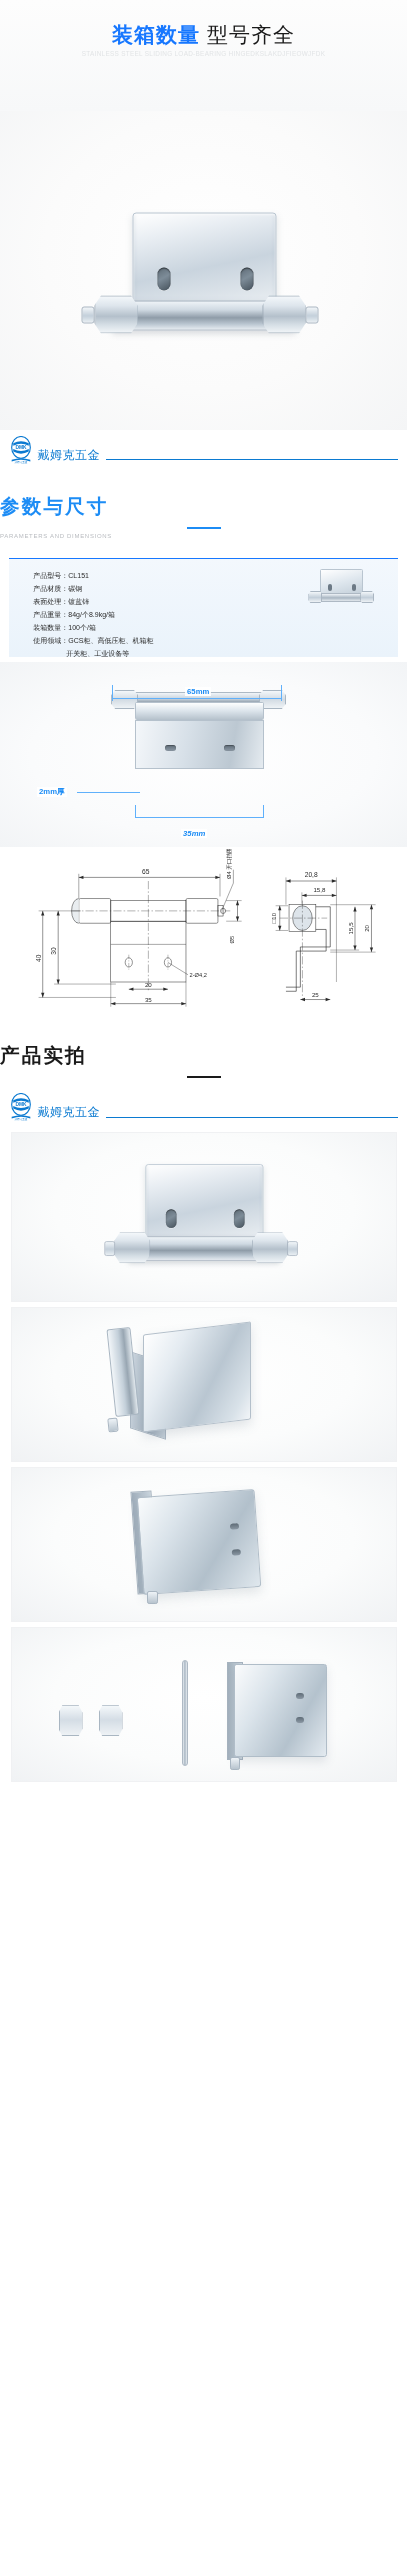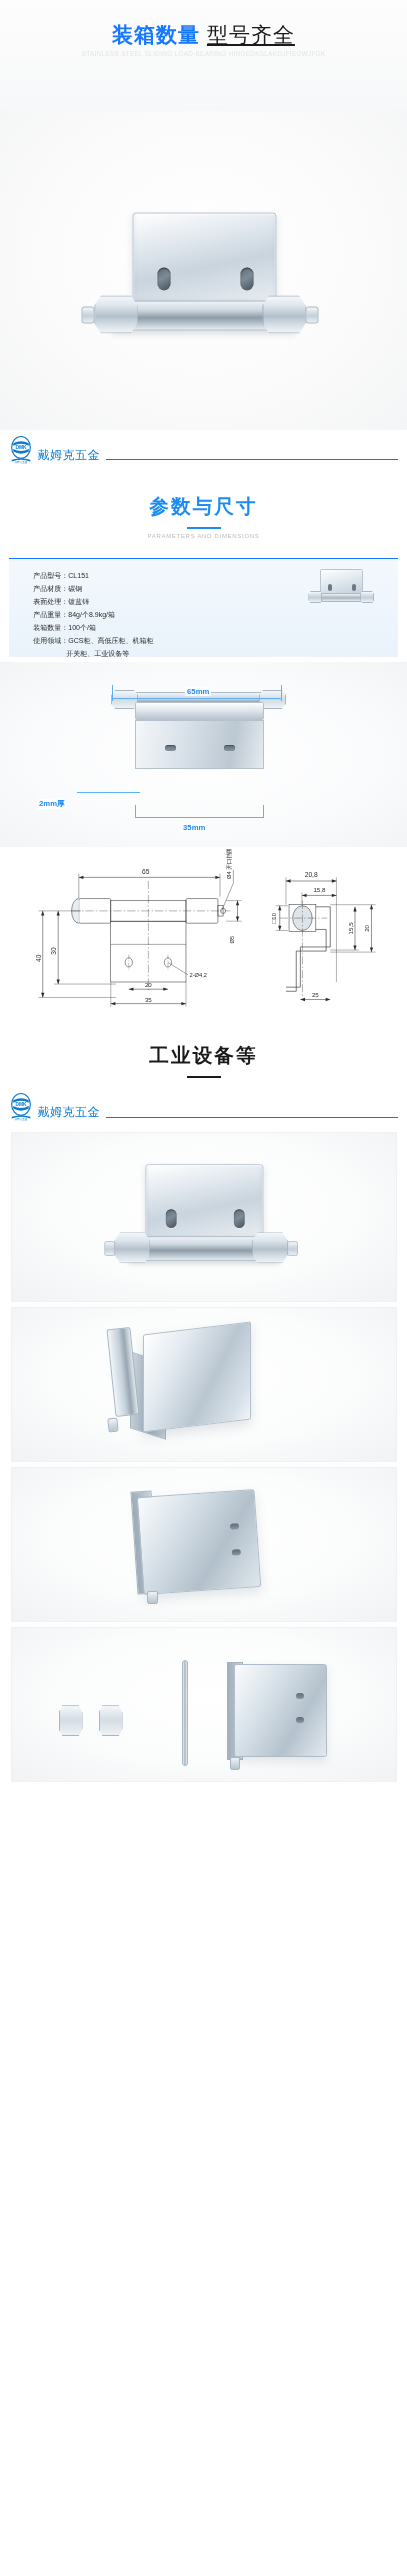--- a/index.html
+++ b/index.html
@@ -18,21 +18,21 @@
     text-align: center;
     padding-top: 23px;
   }
   .banner-title {
     font-size: 21px;
     font-weight: bold;
     letter-spacing: 1px;
     line-height: 1.1;
   }
   .banner-title .hl { color: #1677ff; }
-  .banner-title .dk { color: #1a1a1a; font-weight: normal; text-decoration: underline; }
+  .banner-title .dk { color: #1a1a1a; font-weight: normal; }
   .banner-sub-en {
     margin-top: 3.6px;
     font-size: 6.4px;
     letter-spacing: 0.3px;
     color: #e2e4e6;
     font-weight: 300;
   }
   .banner-sub-cn {
     margin-top: 10.3px;
     font-size: 14px;
@@ -109,21 +109,21 @@
     font-size: 12px; color: #0b7ad1; letter-spacing: 0.5px;
     margin-left: 4.1px; line-height: 1; padding-bottom: 3.1px;
     white-space: nowrap;
   }
   .brand-rule {
     flex: 1 1 auto; height: 0.5px; background: #0b7ad1;
     margin-left: 6.2px; margin-bottom: 4.1px;
   }
 
   
-  .section-head { text-align:center; padding: 23px 0 5.2px; }
+  .section-head { text-align:left; padding: 23px 0 5.2px; }
   .section-head .cn {
     font-size: 19.6px; font-weight: bold; color:#1c8cf5; letter-spacing: 2.1px;
   }
   .section-head .bar {
     width: 34px; height: 1.5px; background:#1c8cf5; margin: 7.2px auto 4.6px;
   }
   .section-head .en {
     font-size: 6px; letter-spacing: 0.7px; color:#b9bcc0;
   }
   .section-head.dark .cn { color:#1a1a1a; }
@@ -415,26 +415,26 @@
       <div class="p2-nut l"></div>
       <div class="p2-nut r"></div>
       <div class="p2-top"></div>
       <div class="p2-face">
         <i class="a"></i>
         <i class="b"></i>
       </div>
     </div>
 
     <div class="dim-line" style="left:77px;top:130px;width:63px;height:1px;"></div>
-    <div class="dim-label" style="left:37px;top:137px;">2mm厚</div>
+    <div class="dim-label" style="left:37px;top:125px;">2mm厚</div>
 
     <div class="dim-line" style="left:135px;top:155px;width:129px;height:1px;"></div>
     <div class="dim-tick" style="left:135px;top:143px;width:1px;height:13.4px;"></div>
     <div class="dim-tick" style="left:263px;top:143px;width:1px;height:13.4px;"></div>
-    <div class="dim-label" style="left:181px;top:161px;">35mm</div>
+    <div class="dim-label" style="left:181px;top:167px;font-style:italic;">35mm</div>
   </div>
 
   <div class="tech-block">
     <svg class="tech-svg" width="371" height="165" viewBox="0 0 720 320" xmlns="http://www.w3.org/2000/svg">
       <g stroke="#2b2b2b" fill="none" stroke-width="1" font-family="Liberation Sans, sans-serif" font-size="13">
 
         <line x1="118" y1="55" x2="392" y2="55"></line>
         <path d="M118 55 l9 -3.2 v6.4 z" fill="#2b2b2b" stroke="none"></path>
         <path d="M392 55 l-9 -3.2 v6.4 z" fill="#2b2b2b" stroke="none"></path>
         <line x1="118" y1="48" x2="118" y2="95" stroke-width="0.8"></line>
@@ -542,21 +542,21 @@
 
         <line x1="548" y1="292" x2="606" y2="292"></line>
         <path d="M548 292 l9 -3.2 v6.4 z" fill="#2b2b2b" stroke="none"></path>
         <path d="M606 292 l-9 -3.2 v6.4 z" fill="#2b2b2b" stroke="none"></path>
         <text x="577" y="288" text-anchor="middle" fill="#2b2b2b" stroke="none" font-size="12">25</text>
       </g>
     </svg>
   </div>
 
   <div class="section-head dark">
-    <div class="cn">工业设备等</div>
+    <div class="cn">产品实拍</div>
     <div class="bar"></div>
     <div class="en"></div>
   </div>
 
   <div class="brandbar">
     <div class="brandbar-inner">
       <div class="logo-mark">
         <svg width="24" height="28" viewBox="0 0 46 54" xmlns="http://www.w3.org/2000/svg">
           <ellipse cx="23" cy="22" rx="18" ry="21" fill="none" stroke="#0b7ad1" stroke-width="2.2"></ellipse>
           <path d="M8 14 Q23 6 38 14 L38 19 Q23 11 8 19 Z" fill="#0b7ad1"></path>

